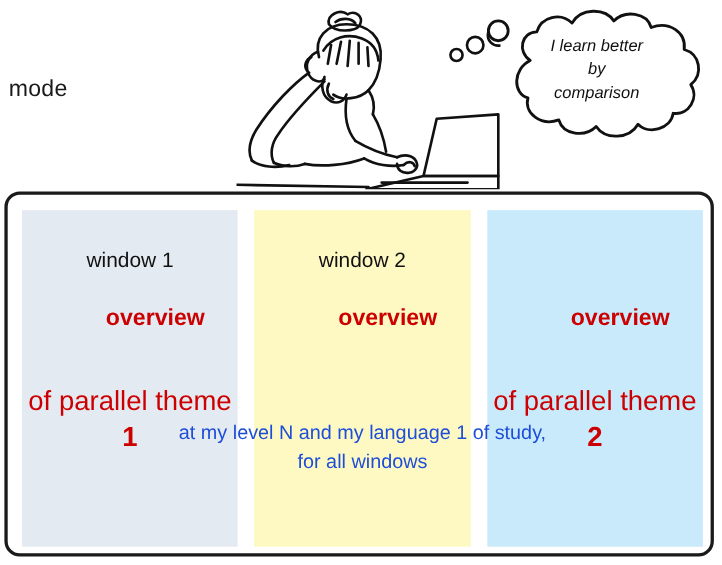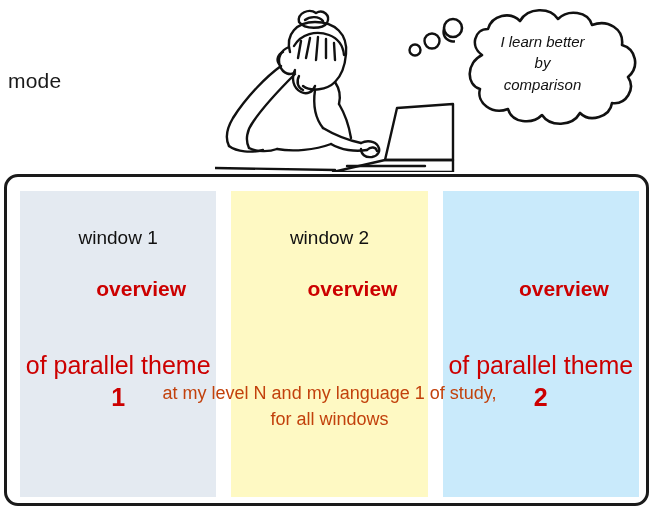--- a/index.html
+++ b/index.html
@@ -136,21 +136,21 @@
   }
 
   
   #caption {
     position: absolute;
     left: 13px;
     top: 203px;
     width: 619px;
     text-align: center;
     font-size: 18px;
-    color: #c2410c;
+    color: #1d4ed8;
     line-height: 1.45;
     white-space: pre-line;
     pointer-events: none;
   }
 </style>
 </head>
 <body>
 
 <div id="header">
 

